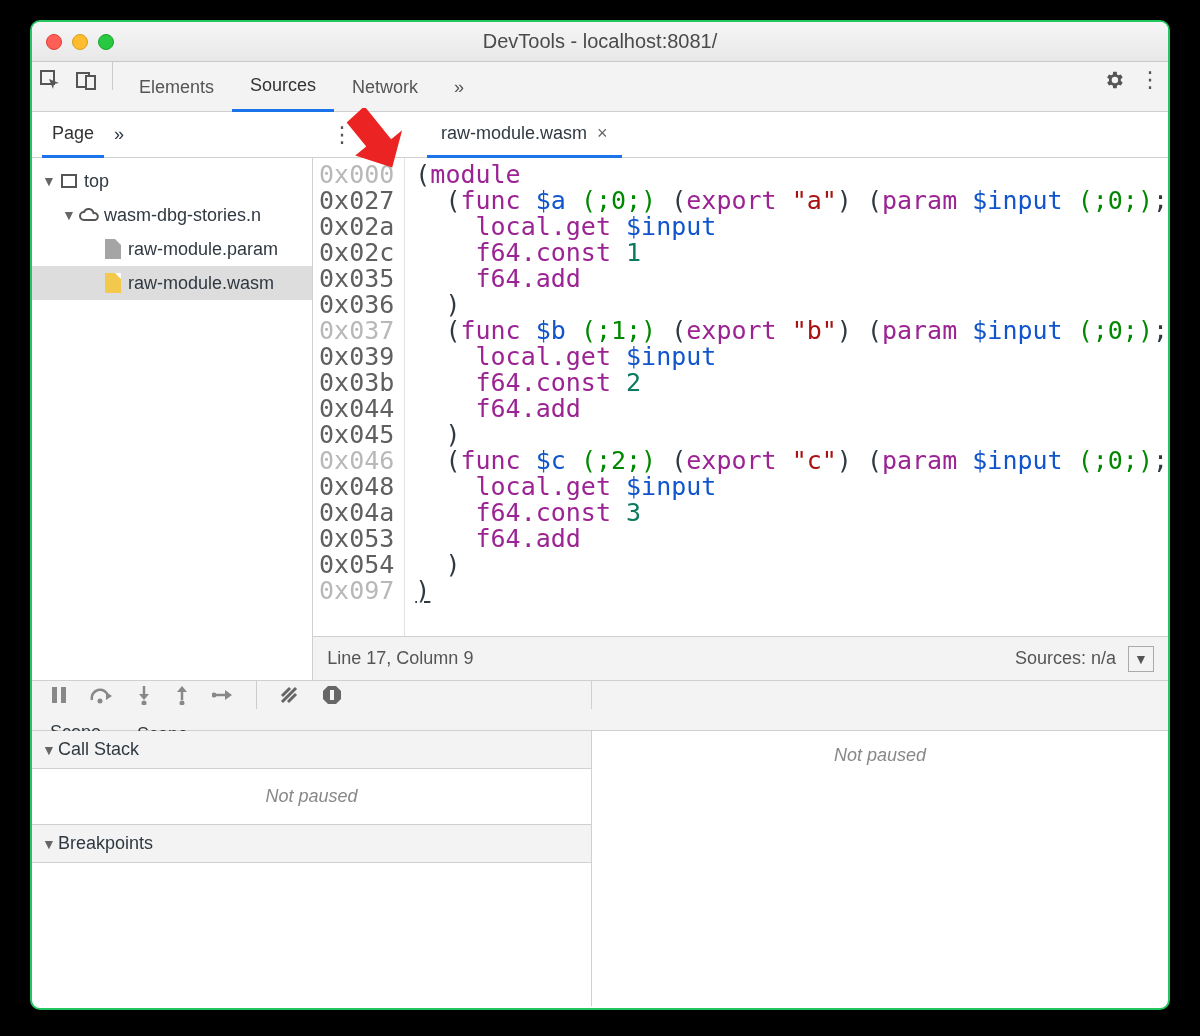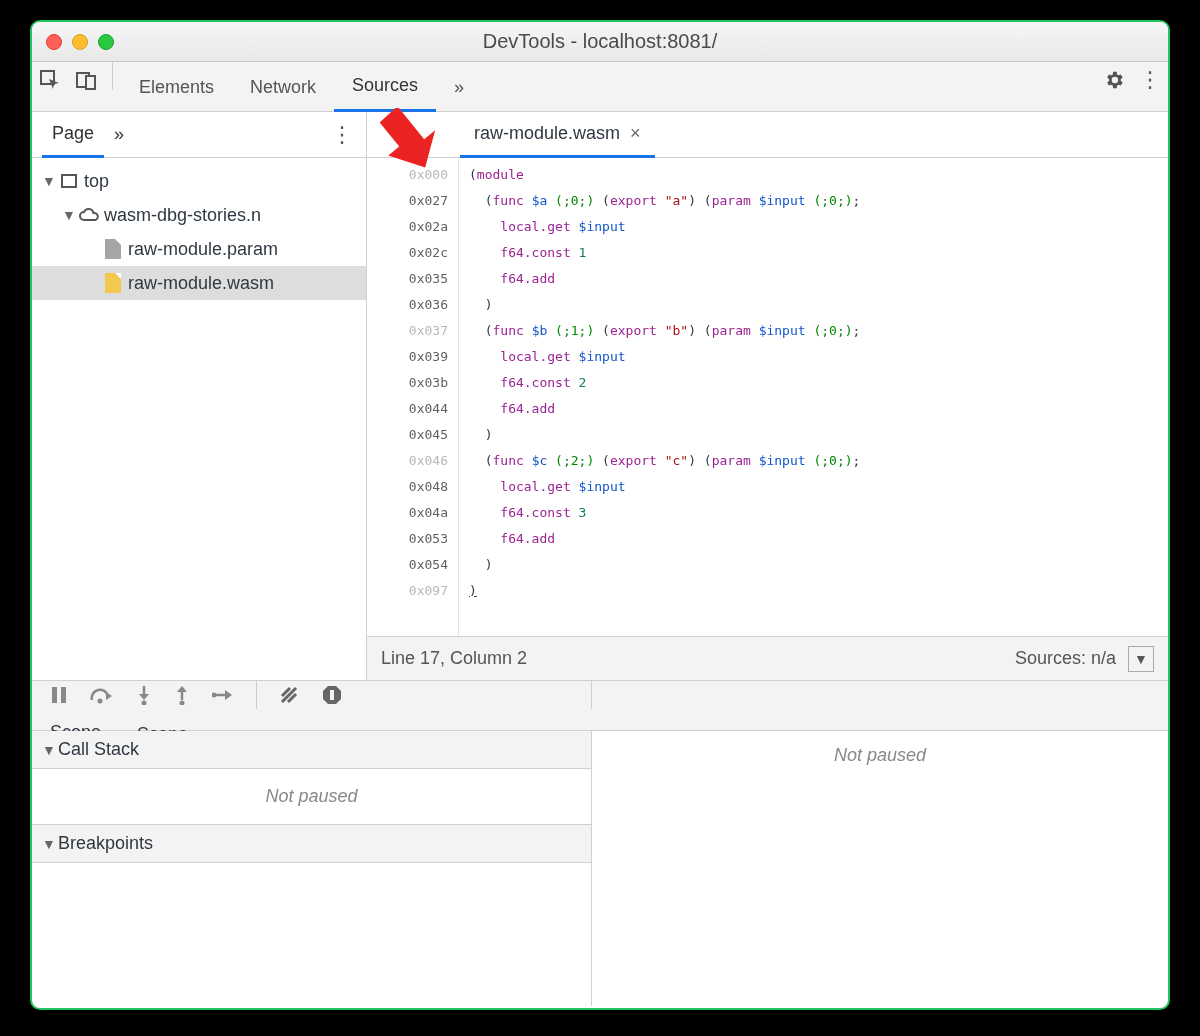--- a/index.html
+++ b/index.html
@@ -11,21 +11,21 @@
 .dot.red { background: #ff5f57; border: 1px solid #e33e32; }
 .dot.yellow { background: #febc2e; border: 1px solid #d79f18; }
 .dot.green { background: #28c840; border: 1px solid #17a62b; }
 .titlebar-title { margin: 0 auto; font-size: 20px; color: #4a4a4a; }
 .maintabs { height: 50px; display: flex; align-items: flex-start; border-bottom: 1px solid #d0d0d0; background: #f3f3f3; }
 .maintabs .icon-btn { width: 36px; height: 36px; display: flex; align-items: center; justify-content: center; color: #555; cursor: pointer; }
 .maintabs .sep { width: 1px; height: 28px; background: #ccc; margin: 0 8px; }
 .maintabs .tab { padding: 0 18px; height: 50px; display: flex; align-items: center; color: #555; cursor: pointer; }
 .maintabs .tab.active { color: #333; border-bottom: 3px solid #1a73e8; font-weight: 500; }
 .maintabs .spacer { flex: 1; }
-.subbar { height: 46px; display: flex; border-bottom: 1px solid #d0d0d0; gap: 33px; }
+.subbar { height: 46px; display: flex; border-bottom: 1px solid #d0d0d0; }
 .subbar-left { width: 335px; display: flex; align-items: center; padding: 0 10px; border-right: 1px solid #d0d0d0; }
 .subbar-left .tab { padding: 0 10px; height: 46px; display: flex; align-items: center; cursor: pointer; }
 .subbar-left .tab.active { color: #333; border-bottom: 3px solid #1a73e8; }
 .subbar-left .spacer { flex: 1; }
 .subbar-left .kebab { width: 28px; text-align: center; color: #555; cursor: pointer; font-size: 22px; }
 .subbar-right { flex: 1; display: flex; align-items: center; padding-left: 60px; position: relative; }
 .file-tab { display: flex; align-items: center; height: 46px; padding: 0 14px; border-bottom: 3px solid #1a73e8; gap: 10px; cursor: pointer; }
 .file-tab .x { color: #666; font-size: 18px; cursor: pointer; }
 .arrow-annot { position: absolute; left: -22px; top: -4px; width: 62px; height: 56px; pointer-events: none; }
 .body-row { display: flex; height: 522px; }
@@ -35,21 +35,21 @@
 .tree-row .tw { width: 16px; color: #666; font-size: 14px; }
 .tree-row .ic { width: 22px; display: flex; align-items: center; justify-content: center; }
 .tree-row .lbl { padding-left: 4px; }
 .ind1 { padding-left: 30px; }
 .ind2 { padding-left: 70px; }
 .file-ico { width: 16px; height: 20px; background: #a5a5a5; position: relative; }
 .file-ico::after { content:''; position:absolute; right:0; top:0; width:6px; height:6px; background:#fff; clip-path: polygon(0 0,100% 100%,100% 0); }
 .file-ico.y { background: #f2c94c; }
 .frame-ico { width:16px; height:14px; border:2px solid #555; }
 .editor { flex: 1; display: flex; flex-direction: column; }
-.code-area { flex: 1; display: flex; font-family: Menlo, Consolas, monospace; font-size: 13px; line-height: 26px; overflow: hidden; }
+.code-area { flex: 1; display: flex; font-family: Menlo, Consolas, monospace; font-size: 25px; line-height: 26px; overflow: hidden; }
 .gutter { width: 92px; text-align: right; padding: 4px 10px 0 0; color: #606060; background: #fff; border-right: 1px solid #e3e3e3; }
 .gutter .dim { color: #b8b8b8; }
 .code { flex: 1; padding: 4px 0 0 10px; white-space: pre; }
 .tok-kw { color: #9b2393; }
 .tok-name { color: #1155cc; }
 .tok-comment { color: #008800; }
 .tok-str { color: #aa1111; }
 .tok-lit { color: #0b7a5e; }
 .code-cursor { text-decoration: underline; }
 .status { height: 44px; border-top: 1px solid #d0d0d0; background: #f3f3f3; display: flex; align-items: center; padding: 0 14px; color: #555; }
@@ -92,22 +92,22 @@
         </svg>
     </div>
     <div class="icon-btn">
       <svg width="22" height="22" viewBox="0 0 22 22">
           <rect x="2" y="4" width="12" height="14" fill="none" stroke="#555" stroke-width="2"></rect>
           <rect x="11" y="7" width="9" height="13" fill="#f3f3f3" stroke="#555" stroke-width="2"></rect>
         </svg>
     </div>
     <div class="sep"></div>
     <div class="tab">Elements</div>
+    <div class="tab active">Sources</div>
     <div class="tab">Network</div>
-    <div class="tab active">Sources</div>
     <div class="tab">»</div>
     <div class="spacer"></div>
     <div class="icon-btn">
       <svg width="22" height="22" viewBox="0 0 24 24">
           <path fill="#555" d="M19.4 13a7.5 7.5 0 000-2l2.1-1.6-2-3.5-2.5 1a7.5 7.5 0 00-1.7-1L15 3h-4l-.3 2.9a7.5 7.5 0 00-1.7 1l-2.5-1-2 3.5L6.6 11a7.5 7.5 0 000 2l-2.1 1.6 2 3.5 2.5-1a7.5 7.5 0 001.7 1L11 21h4l.3-2.9a7.5 7.5 0 001.7-1l2.5 1 2-3.5zM13 15.5A3.5 3.5 0 1116.5 12 3.5 3.5 0 0113 15.5z"></path>
         </svg>
     </div>
     <div class="icon-btn" style="font-size:22px;color:#555;">⋮</div>
   </div>
 
@@ -196,21 +196,21 @@
     <span class="tok-kw">f64.add</span>
   )
   (<span class="tok-kw">func</span> <span class="tok-name">$c</span> <span class="tok-comment">(;2;)</span> (<span class="tok-kw">export</span> <span class="tok-str">"c"</span>) (<span class="tok-kw">param</span> <span class="tok-name">$input</span> <span class="tok-comment">(;0;)</span>;
     <span class="tok-kw">local.get</span> <span class="tok-name">$input</span>
     <span class="tok-kw">f64.const</span> <span class="tok-lit">3</span>
     <span class="tok-kw">f64.add</span>
   )
 <span class="code-cursor">)</span></div>
       </div>
       <div class="status">
-        <span>Line 17, Column 2</span>
+        <span>Line 17, Column 9</span>
         <span class="spacer"></span>
         <span>Sources: n/a</span>
         <span class="dd">▼</span>
       </div>
     </div>
   </div>
 
   <div class="dbg-bar">
     <div class="dbg-left">
       <span class="ico">

